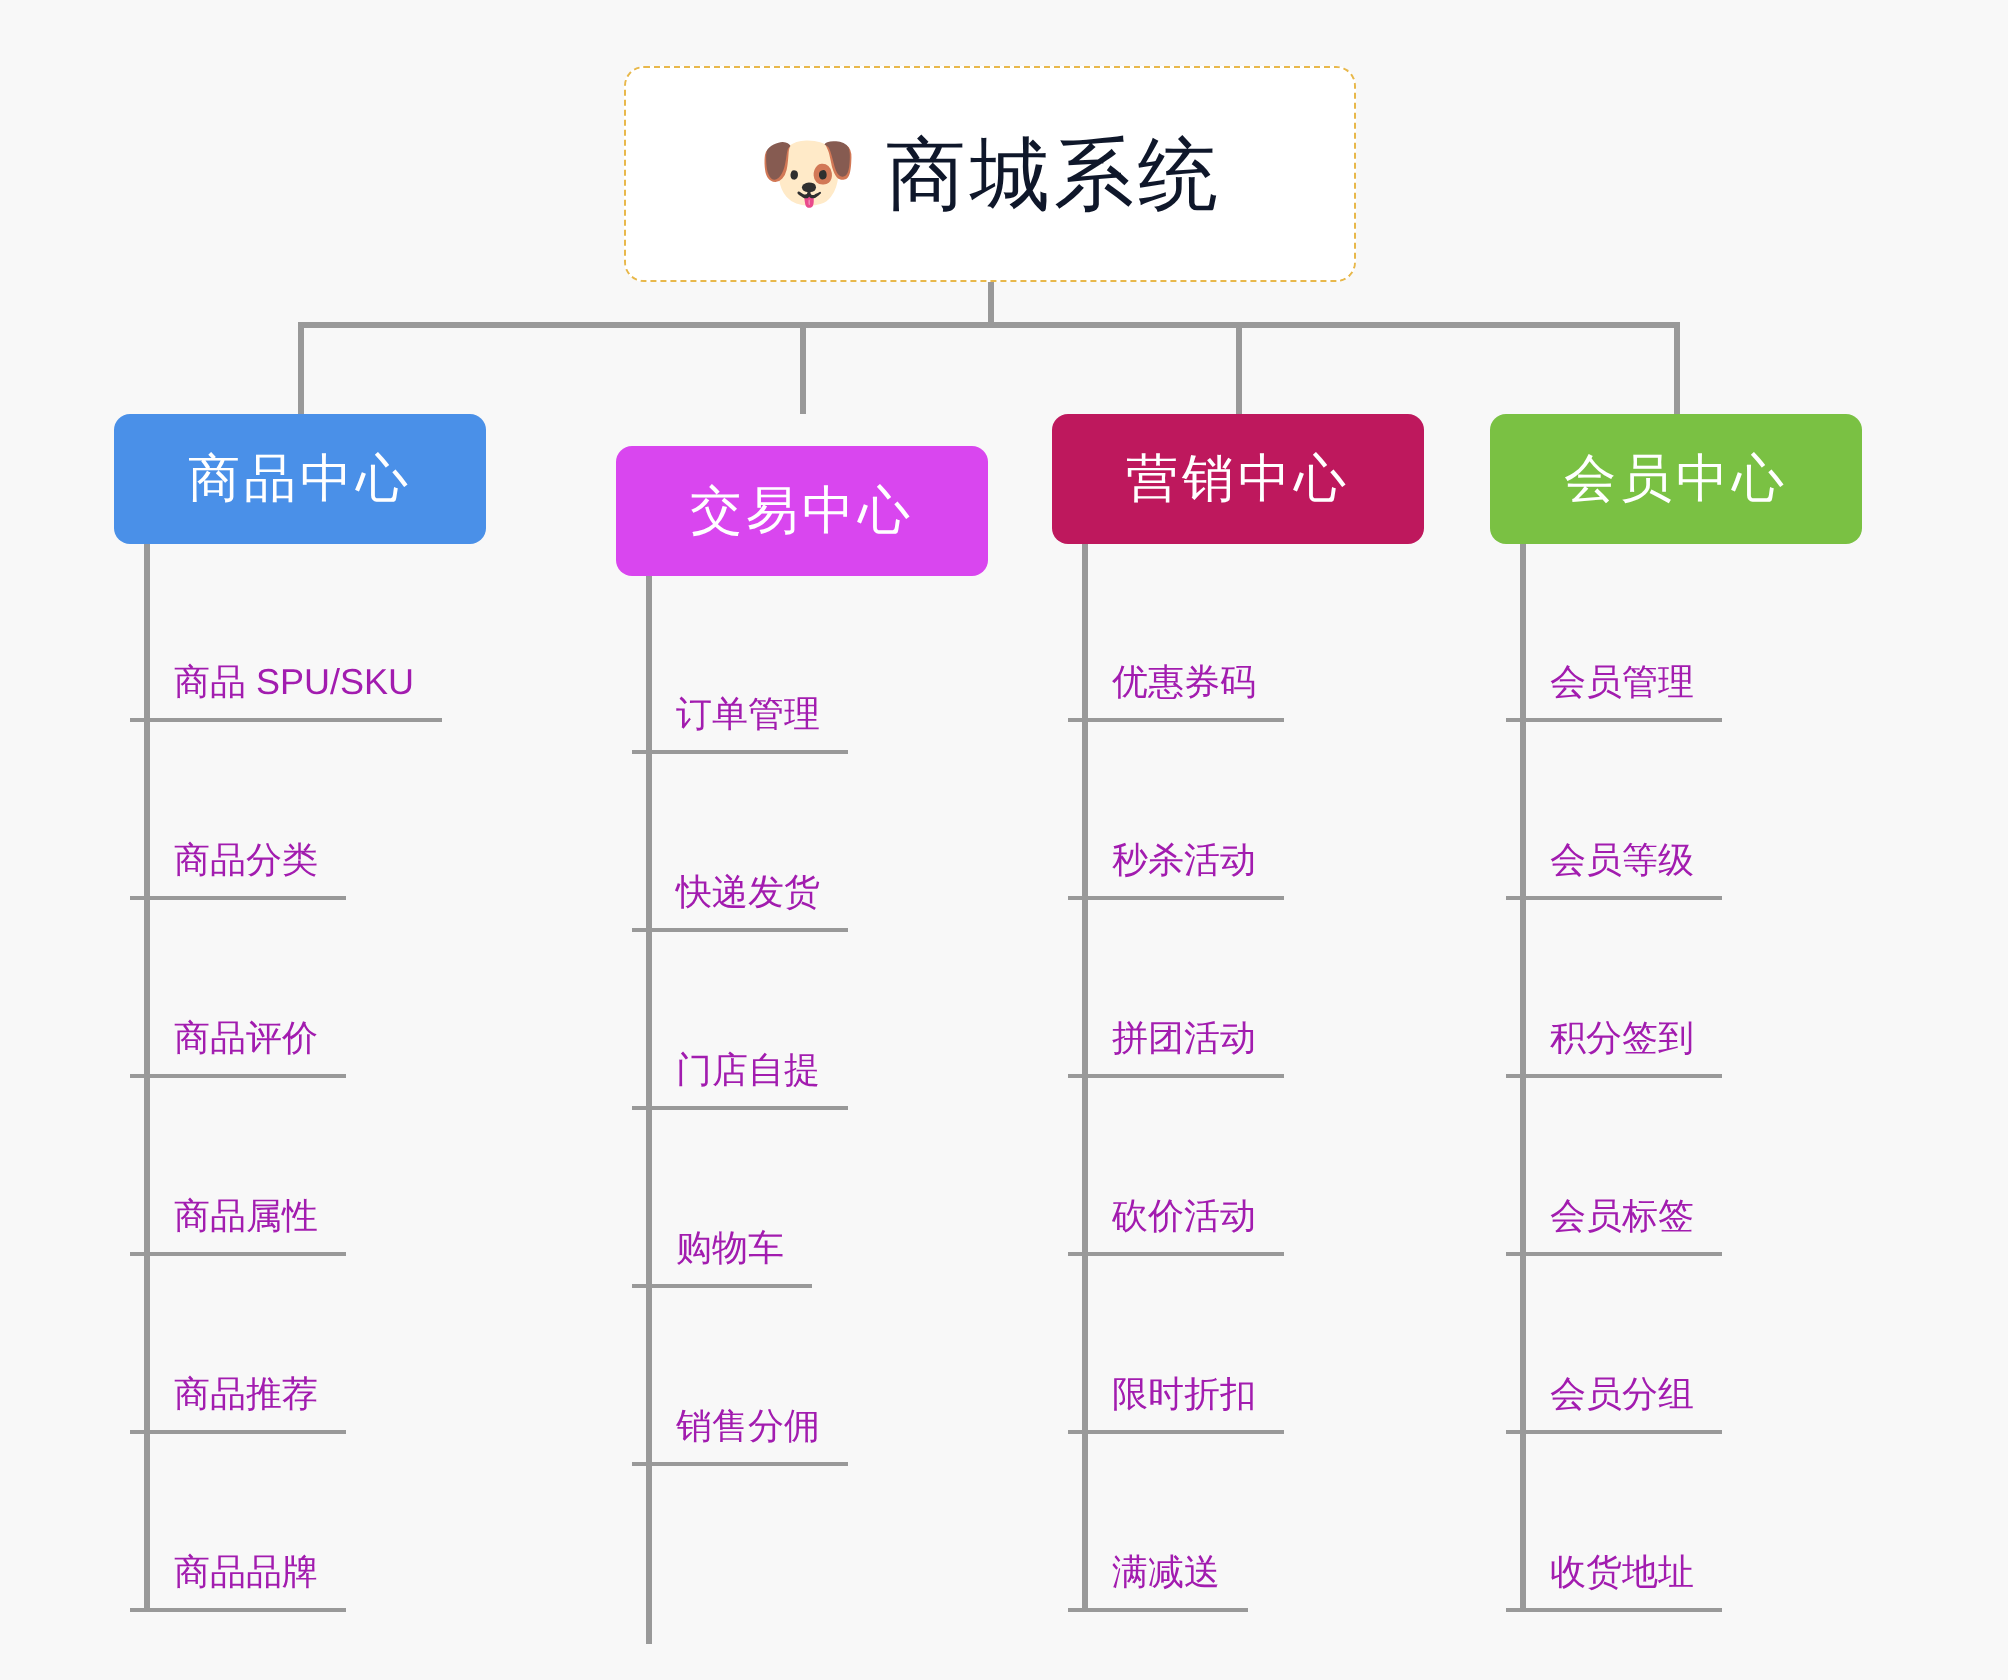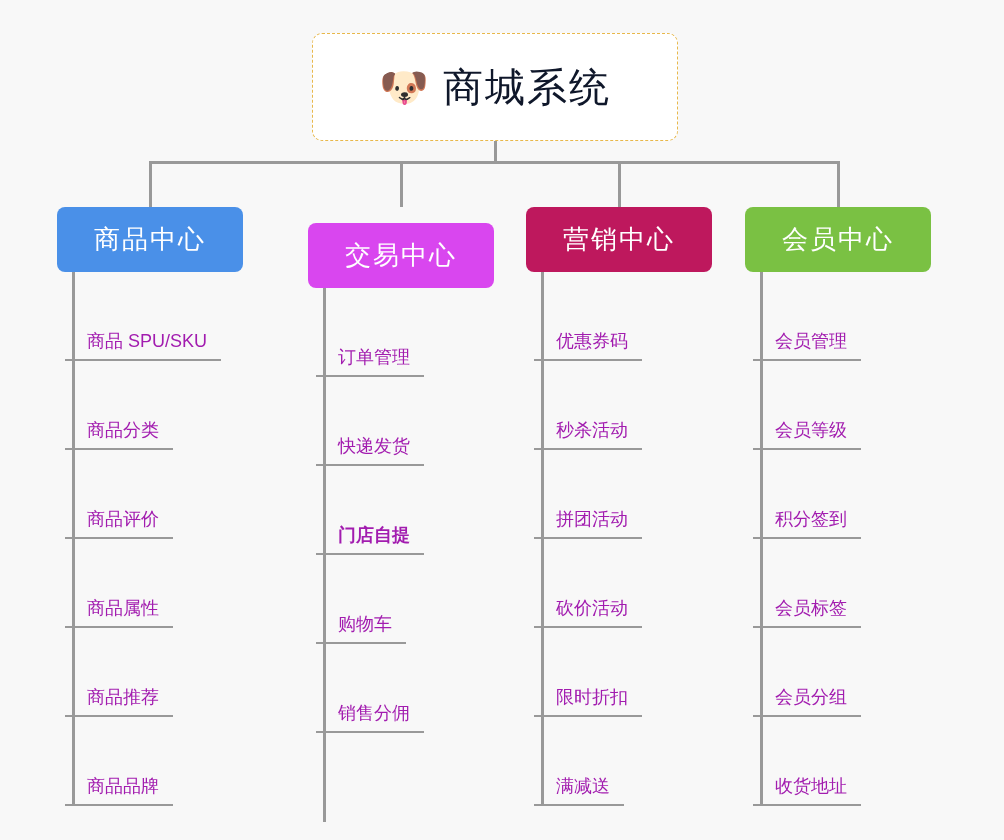--- a/index.html
+++ b/index.html
@@ -152,21 +152,21 @@
     </div>
     <div class="col-body">
       <div class="col-spine" style="background: rgb(153, 153, 153); height: 534px;"></div>
       <div class="leaf">
           <span class="leaf-text" style="border-bottom-color: rgb(153, 153, 153);">订单管理</span>
         </div>
       <div class="leaf">
           <span class="leaf-text" style="border-bottom-color: rgb(153, 153, 153);">快递发货</span>
         </div>
       <div class="leaf">
-          <span class="leaf-text" style="border-bottom-color: rgb(153, 153, 153); font-weight: bold;">门店自提</span>
+          <span class="leaf-text" style="border-bottom-color: rgb(153, 153, 153);">门店自提</span>
         </div>
       <div class="leaf">
           <span class="leaf-text" style="border-bottom-color: rgb(153, 153, 153);">购物车</span>
         </div>
       <div class="leaf">
           <span class="leaf-text" style="border-bottom-color: rgb(153, 153, 153);">销售分佣</span>
         </div>
     </div>
   </div>
 

